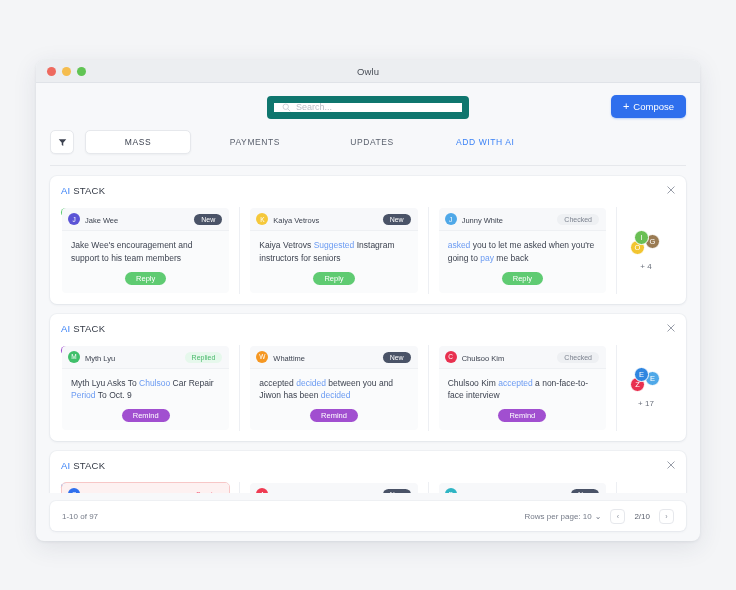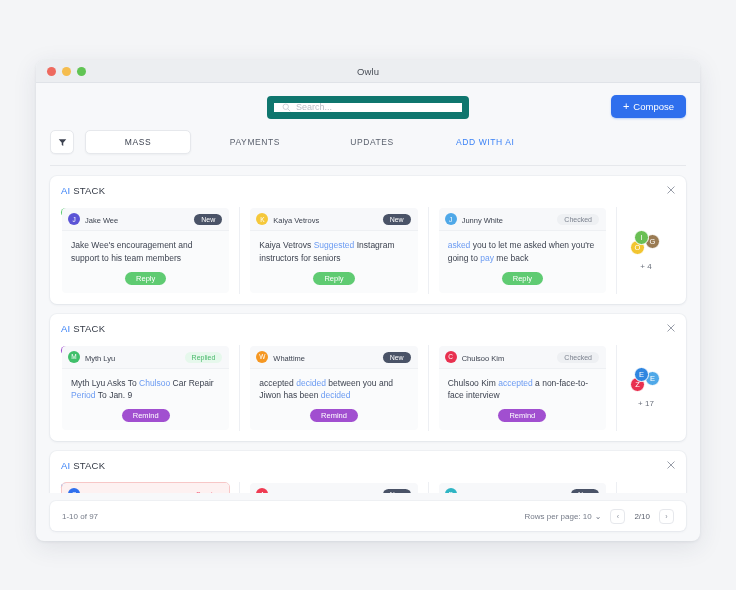--- a/index.html
+++ b/index.html
@@ -364,21 +364,21 @@
         </div>
         <div class="cols">
           <div class="col">
             <div class="msg">
               <div class="msg-head">
                 <span class="av" style="background: rgb(63, 191, 106);">M</span>
                 <span class="msg-name">Myth Lyu</span>
                 <span class="badge replied">Replied</span>
               </div>
               <div class="msg-body">
-                <div class="msg-text"><span>Myth Lyu Asks To </span><span class="lk">Chulsoo</span><span> Car Repair </span><span class="lk">Period</span><span> To Jan. 9</span></div>
+                <div class="msg-text"><span>Myth Lyu Asks To </span><span class="lk">Chulsoo</span><span> Car Repair </span><span class="lk">Period</span><span> To Oct. 9</span></div>
                 <div class="act" style="background: rgb(161, 79, 208);">Remind</div>
               </div>
             </div>
           </div>
           <div class="col">
             <div class="msg">
               <div class="msg-head">
                 <span class="av" style="background: rgb(245, 151, 34);">W</span>
                 <span class="msg-name">Whattime</span>
                 <span class="badge new">New</span>

